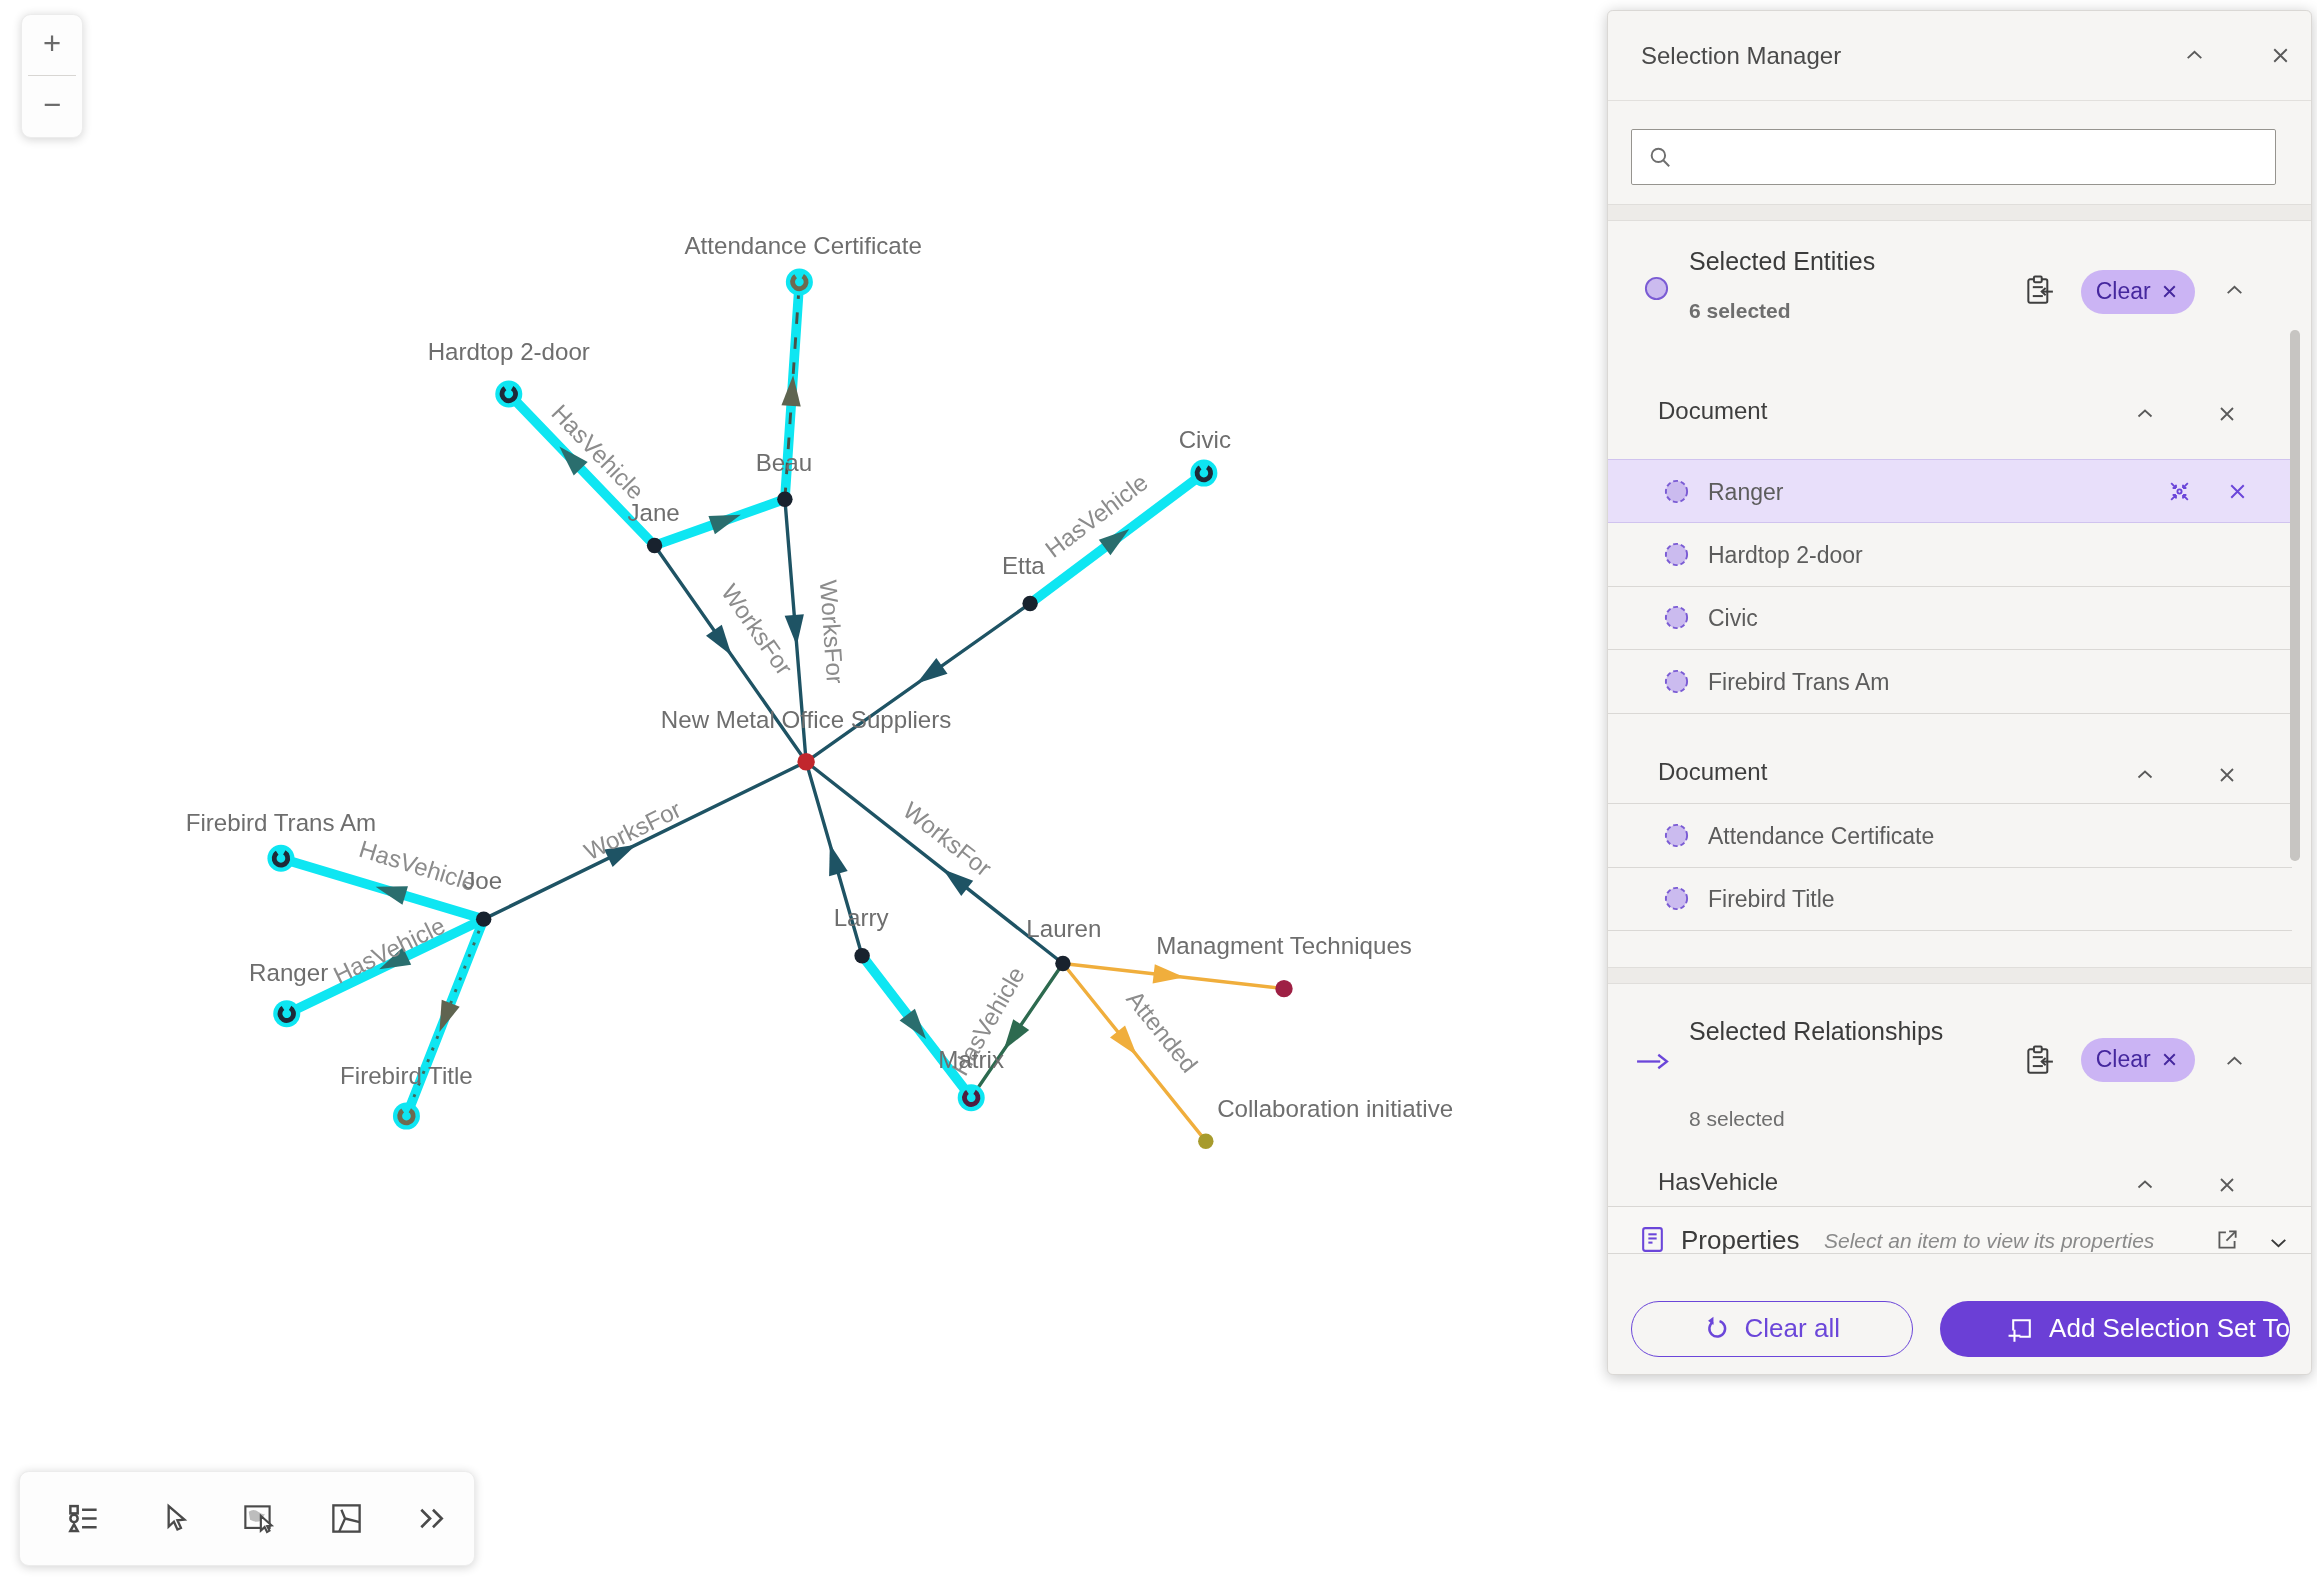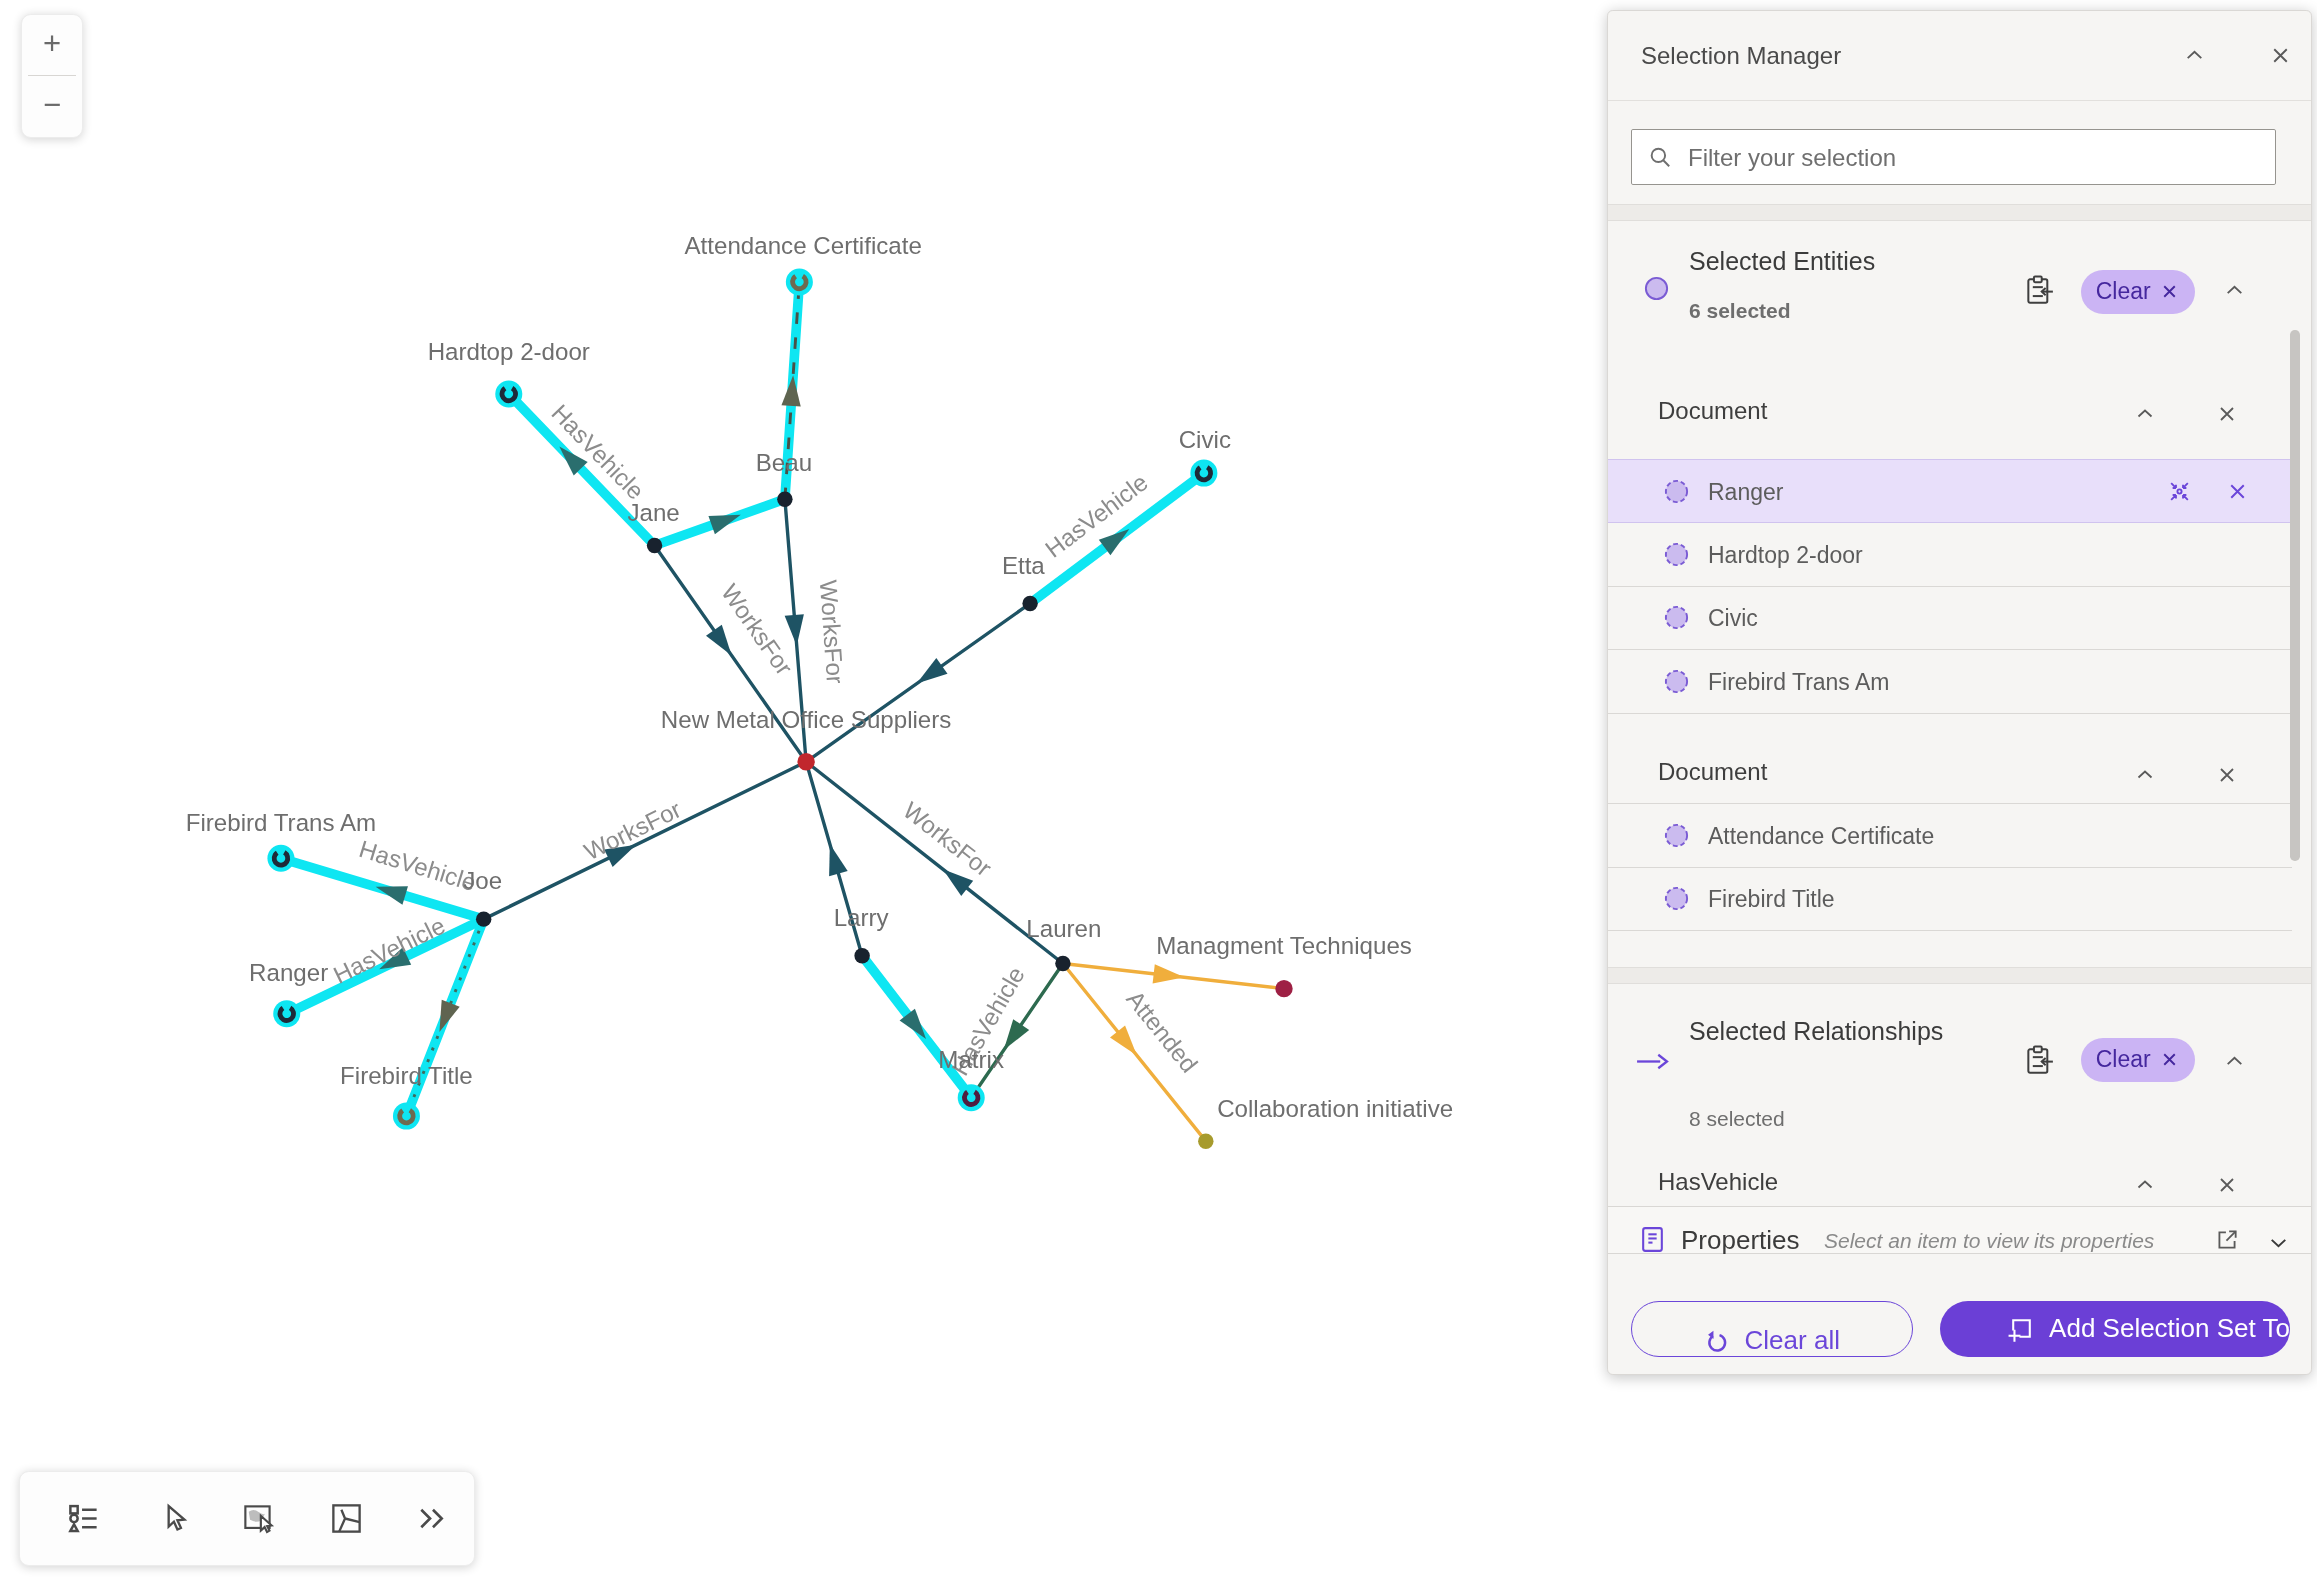--- a/index.html
+++ b/index.html
@@ -41,21 +41,21 @@
   .list-row.sel{background:#E8DFFA;border-top:1px solid #D0C3EF;border-bottom:1px solid #D0C3EF;}
   .row-label{position:absolute;left:100px;top:0;height:64px;line-height:64px;font-size:23px;color:#5C5C5C;}
   .row-circle{position:absolute;left:55px;top:18.3px;}
   .icon-btn{position:absolute;width:25px;height:25px;cursor:pointer;}
   .props-bar{position:absolute;left:0;top:1195px;width:703px;height:48px;background:#F8F7F5;
              border-top:1px solid #D9D7D4;border-bottom:1px solid #D9D7D4;box-sizing:border-box;}
   .props-title{position:absolute;left:73px;top:0;height:68px;line-height:66px;font-size:26px;color:#3B3B3B;font-weight:500;}
   .props-hint{position:absolute;left:216px;top:0;height:68px;line-height:68px;font-size:21px;
               font-style:italic;color:#8A8A8A;}
   .btn-outline{position:absolute;left:23px;top:1290px;width:282px;height:56px;border:1.9px solid #6B46D9;
-               border-radius:28px;box-sizing:border-box;display:flex;align-items:flex-end;justify-content:center;
+               border-radius:28px;box-sizing:border-box;display:flex;align-items:center;justify-content:center;
                gap:13.5px;color:#6B46D9;font-size:26px;cursor:pointer;background:#F6F5F3;}
   .btn-fill{position:absolute;left:332px;top:1290px;width:350px;height:56px;background:#6B3FD6;
             border-radius:28px;display:flex;align-items:center;justify-content:flex-end;gap:13.5px;
             color:#ffffff;font-size:26px;cursor:pointer;}
   .scroll-thumb{position:absolute;left:682px;top:319px;width:9.7px;height:531px;background:#C7C5C2;
                 border-radius:4.8px;}
 </style>
 </head>
 <body>
 
@@ -203,21 +203,20 @@
         <path d="M6 6 L18 18 M18 6 L6 18"></path>
       </svg>
   </div>
   <div class="hline" style="top:89px;"></div>
 
   <div class="filter-box">
     <svg class="abs" style="left:15.4px;top:14.5px;" viewBox="0 0 24 24" width="26" height="26" fill="none" stroke="#6e6e6e" stroke-width="1.8">
       <circle cx="10.5" cy="10.5" r="6.2"></circle>
         <line x1="15" y1="15" x2="20.5" y2="20.5"></line>
     </svg>
-    <input type="text" placeholder="Filter your selection" style="">
   </div>
   <div class="band" style="top:193px;"></div>
 
   <svg class="abs" style="left:35px;top:264px;" width="27" height="27" viewBox="0 0 28 28">
     <circle cx="14" cy="14" r="11" fill="#CBBBEF" stroke="#7A5BD4" stroke-width="2"></circle>
   </svg>
   <div class="sec-title" style="top:236px;">Selected Entities</div>
   <div class="sec-sub" style="top:288px;font-weight:bold;">6 selected</div>
   <svg class="abs" style="left:417px;top:263px;" viewBox="0 0 26 28" width="29" height="33" fill="none" stroke="#3f3f3f" stroke-width="1.8">
     <rect x="3" y="4" width="17" height="21" rx="1.5"></rect>

